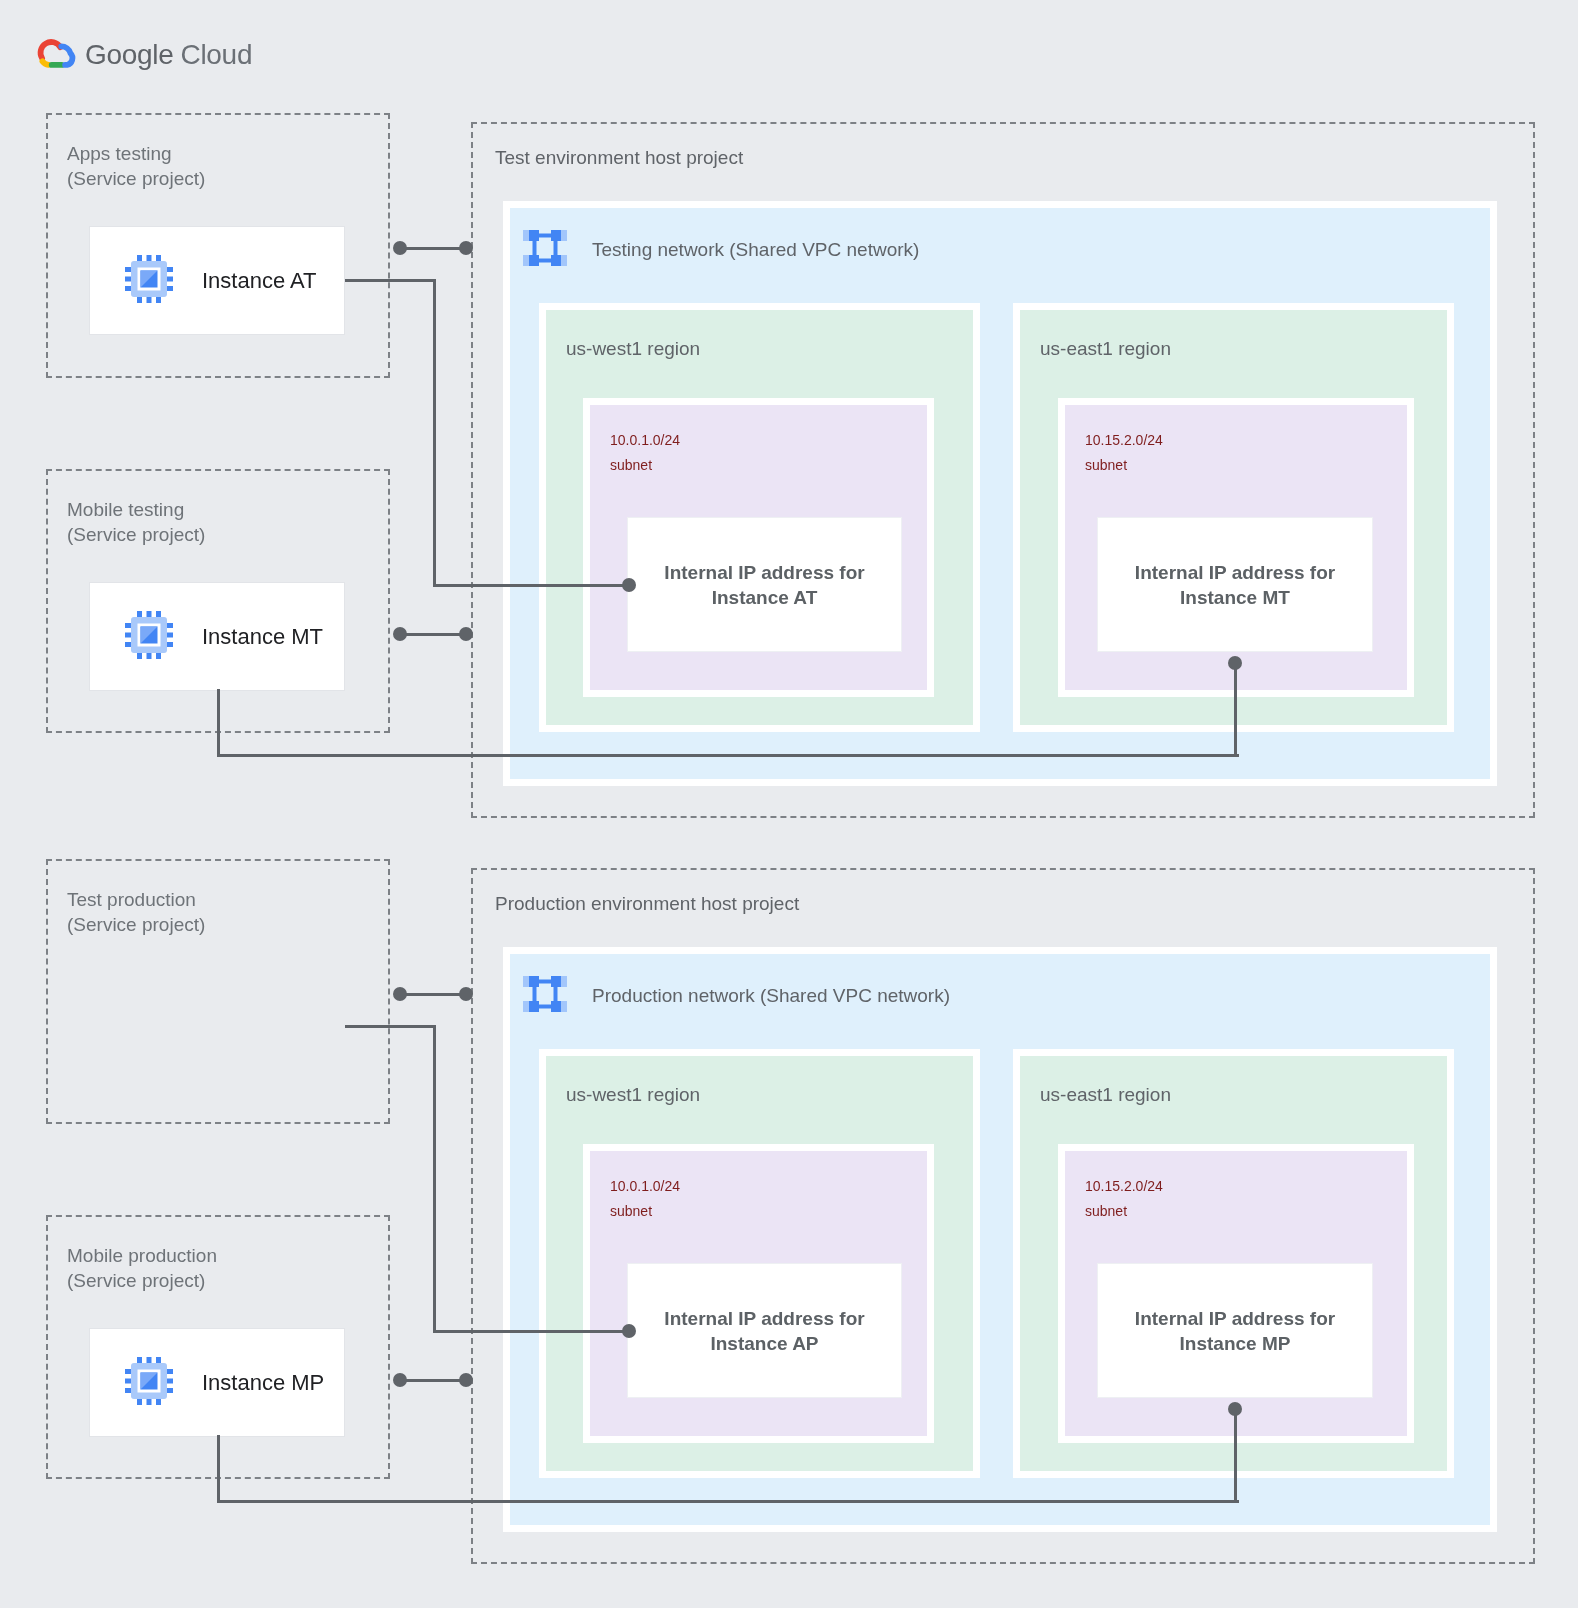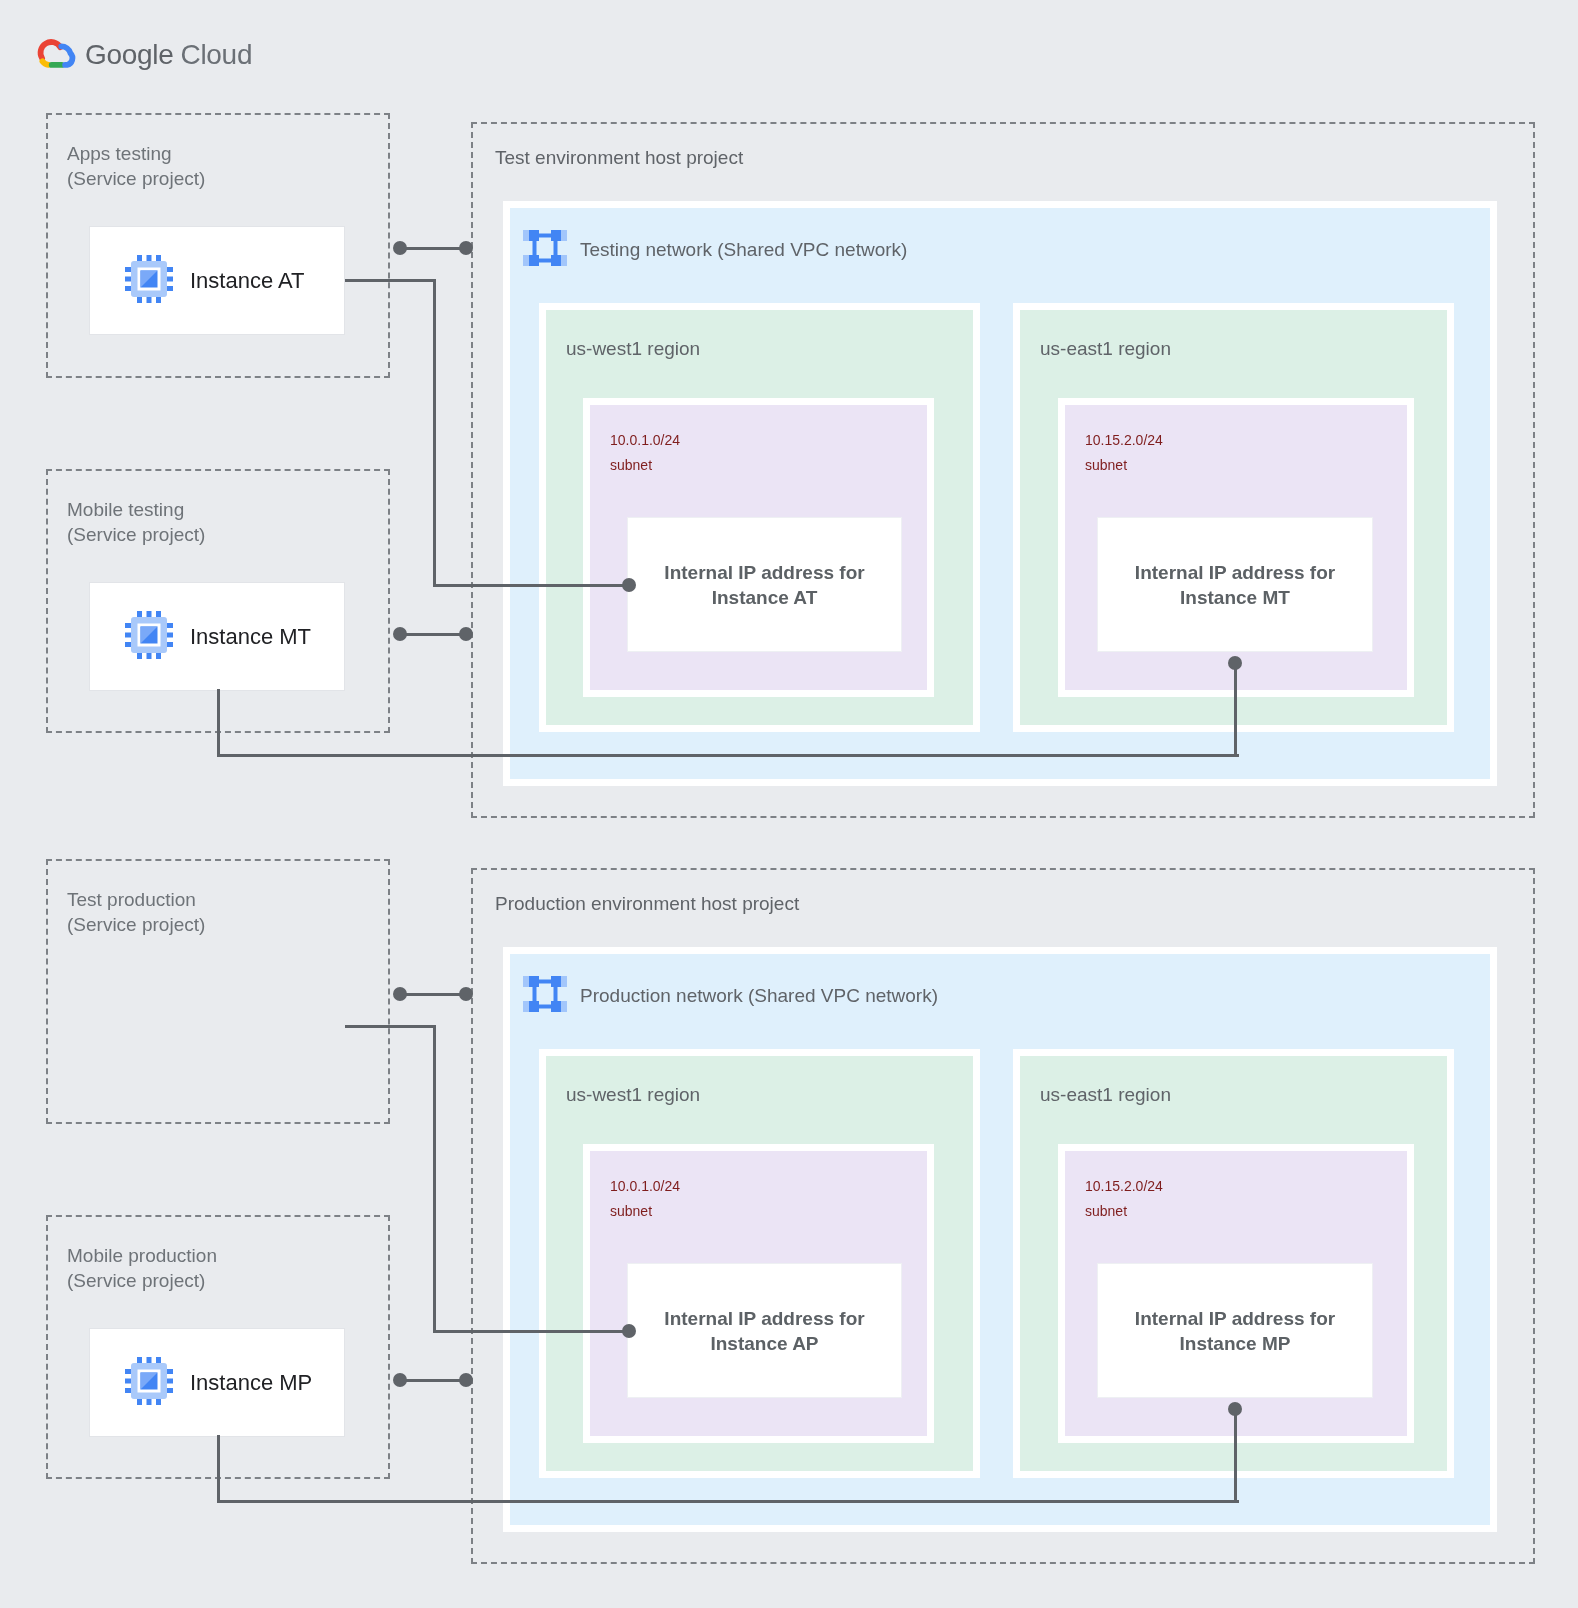--- a/index.html
+++ b/index.html
@@ -19,25 +19,25 @@
   .svc.b{top:469px;height:264px;}
   .svc-label{margin:26px 0 0 19px;font-size:19px;line-height:25px;color:#6e7378;}
   .host{position:absolute;left:471px;top:122px;width:1064px;height:696px;border:2px dashed #7d8186;box-sizing:border-box;}
   .host-title{margin:23px 0 0 22px;font-size:19px;color:#5f6368;}
 
   
   .inst{position:absolute;left:89px;width:256px;height:109px;background:#ffffff;border:1px solid #e2e4e8;
         box-sizing:border-box;display:flex;align-items:center;gap:15px;padding-left:33px;}
   .inst.a{top:226px;}
   .inst.b{top:582px;}
-  .inst-label{font-size:22px;color:#202124;}
+  .inst-label{font-size:22px;color:#202124;margin-left:12px;}
 
   
   .vpc{position:absolute;left:510px;top:208px;width:980px;height:571px;background:#dff0fc;box-shadow:0 0 0 7px #ffffff;}
-  .vpc-head{position:absolute;left:13px;top:18px;display:flex;align-items:center;gap:13px;height:48px;}
+  .vpc-head{position:absolute;left:13px;top:18px;display:flex;align-items:center;gap:25px;height:48px;}
   .vpc-label{font-size:19px;color:#5f6368;}
   .region{position:absolute;top:102px;width:427px;height:415px;background:#dcf0e6;box-shadow:0 0 0 7px #ffffff;}
   .region.west{left:36px;}
   .region.east{left:510px;}
   .region-label{margin:28px 0 0 20px;font-size:19px;color:#5f6368;}
   .subnet{position:absolute;left:44px;top:95px;width:337px;height:285px;background:#ebe4f5;box-shadow:0 0 0 7px #ffffff;}
   .region.east .subnet{left:45px;width:342px;}
   .subnet-label{margin:23px 0 0 20px;font-size:14px;line-height:25px;color:#7f1d1d;}
   .subnet-label span{display:block;}
   .ipbox{position:absolute;left:37px;top:112px;width:275px;height:135px;background:#ffffff;border:1px solid #eef0f3;

